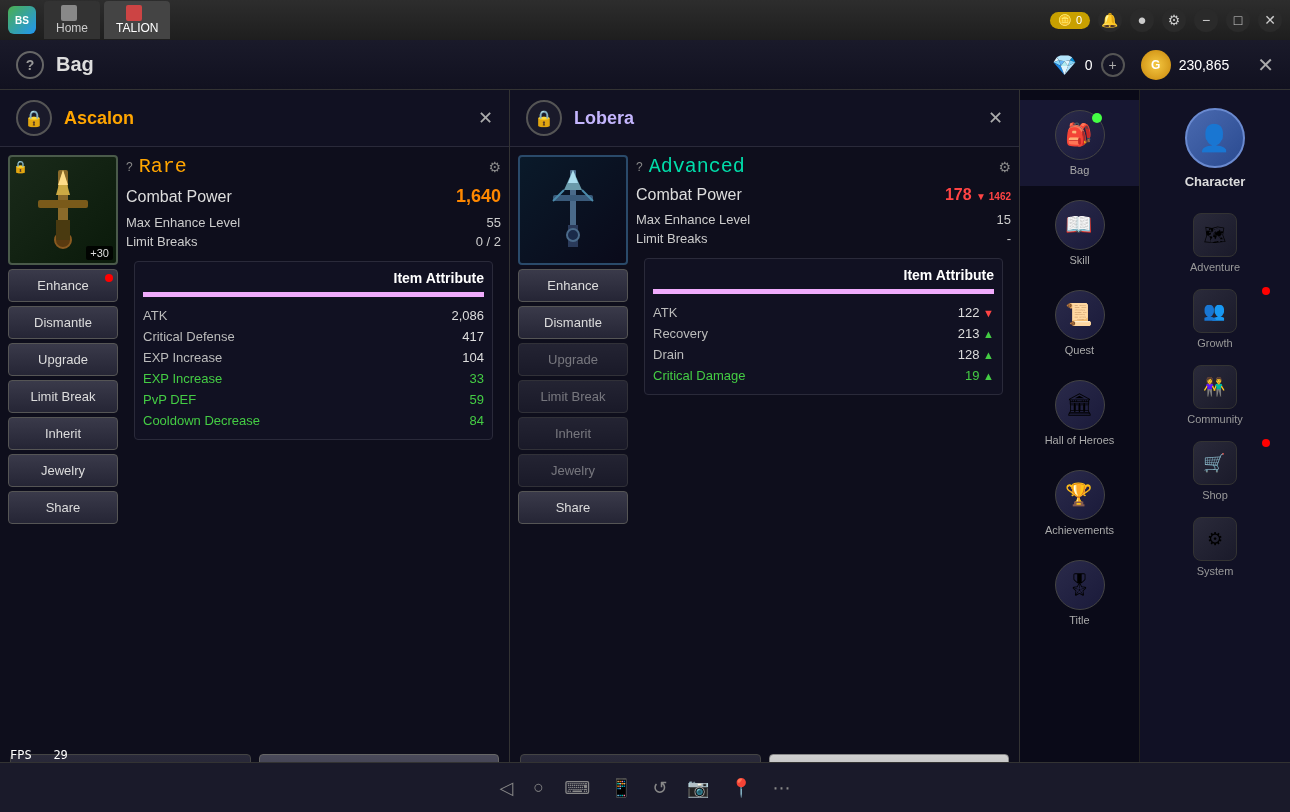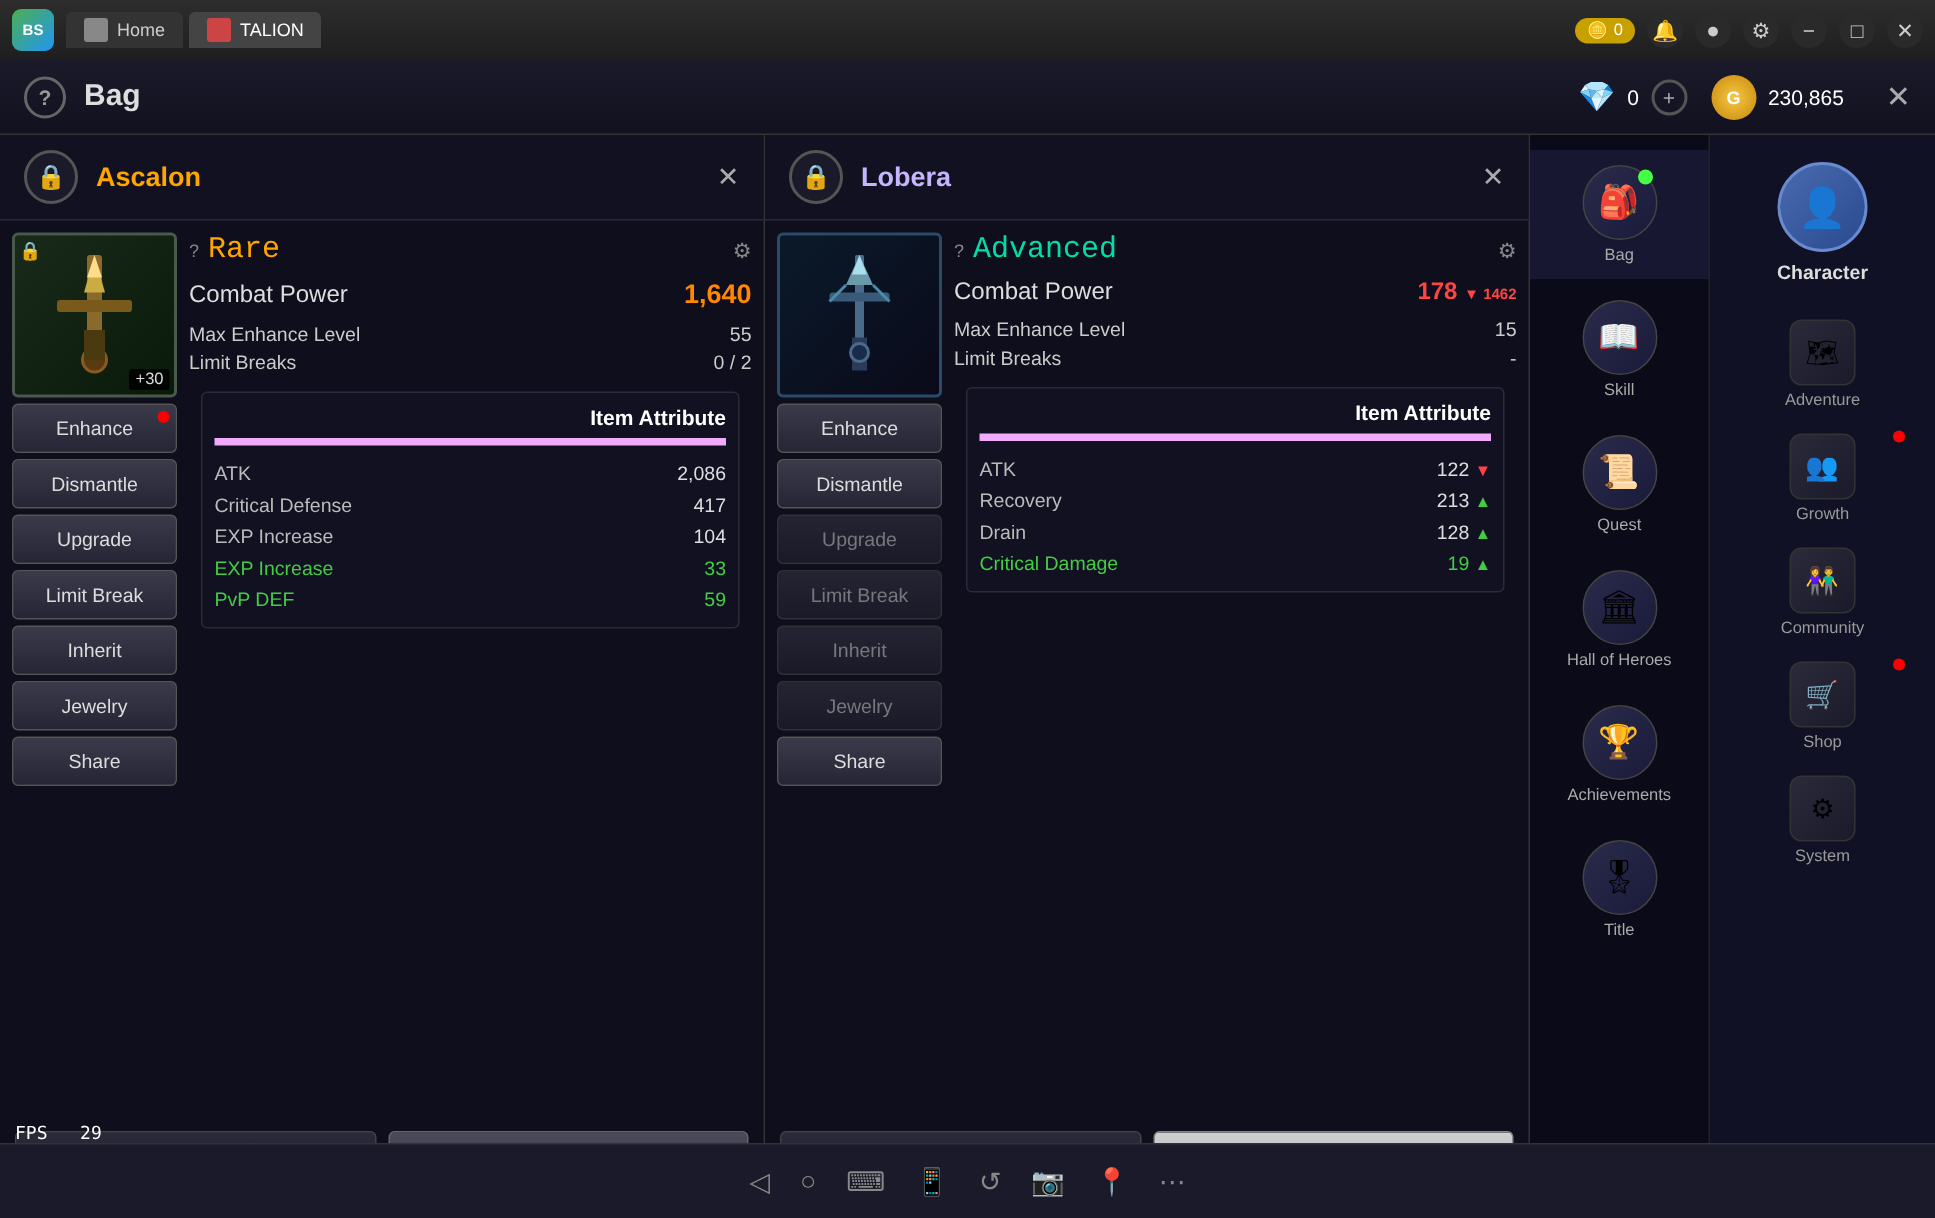--- a/index.html
+++ b/index.html
@@ -33,20 +33,21 @@
       color: white; font-size: 10px; font-weight: bold;
     }
     .titlebar-tab {
       display: flex; align-items: center;
       background: #333;
       border-radius: 4px 4px 0 0;
       padding: 4px 12px;
       color: #ccc;
       font-size: 12px;
       margin-right: 4px;
+      flex-direction: column;
     }
     .titlebar-tab.active {
       background: #444;
       color: white;
     }
     .titlebar-tab-icon {
       width: 16px; height: 16px;
       background: #888;
       border-radius: 2px;
       margin-right: 6px;
@@ -566,20 +567,24 @@
               <span class="attr-value">104</span>
             </div>
             <div class="attr-row">
               <span class="attr-name green" style="color:#44cc44;">EXP Increase</span>
               <span class="attr-value green">33</span>
             </div>
             <div class="attr-row">
               <span class="attr-name green" style="color:#44cc44;">PvP DEF</span>
               <span class="attr-value green">59</span>
             </div>
+            <div class="attr-row">
+              <span class="attr-name green" style="color:#44cc44;">Cooldown Decrease</span>
+              <span class="attr-value green">84</span>
+            </div>
           </div>
         </div>
       </div>
 
       <div class="panel-footer" style="margin-top:auto;">
         <div class="footer-btn sell">Sell</div>
         <div class="footer-btn unequip">Unequip</div>
       </div>
     </div>
 

